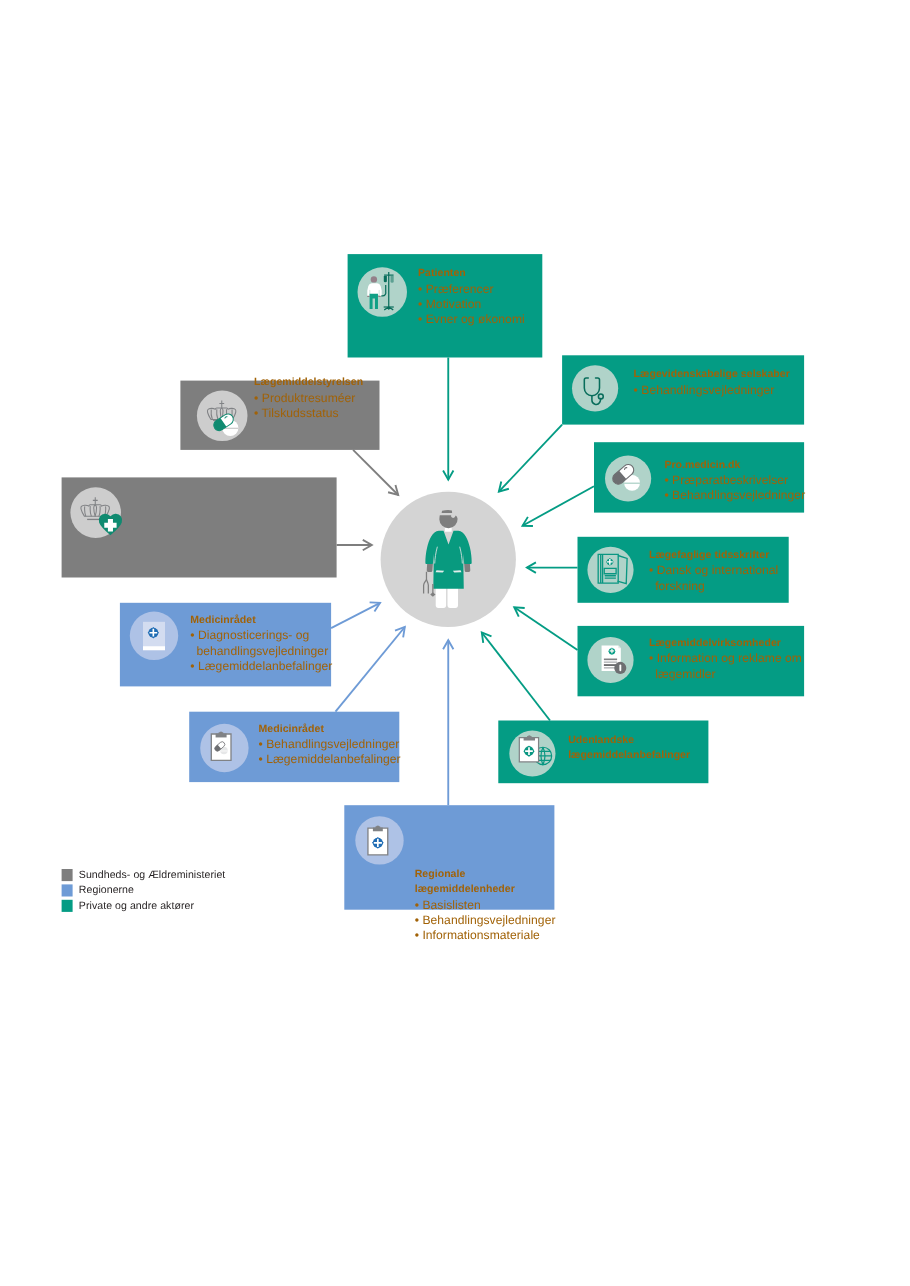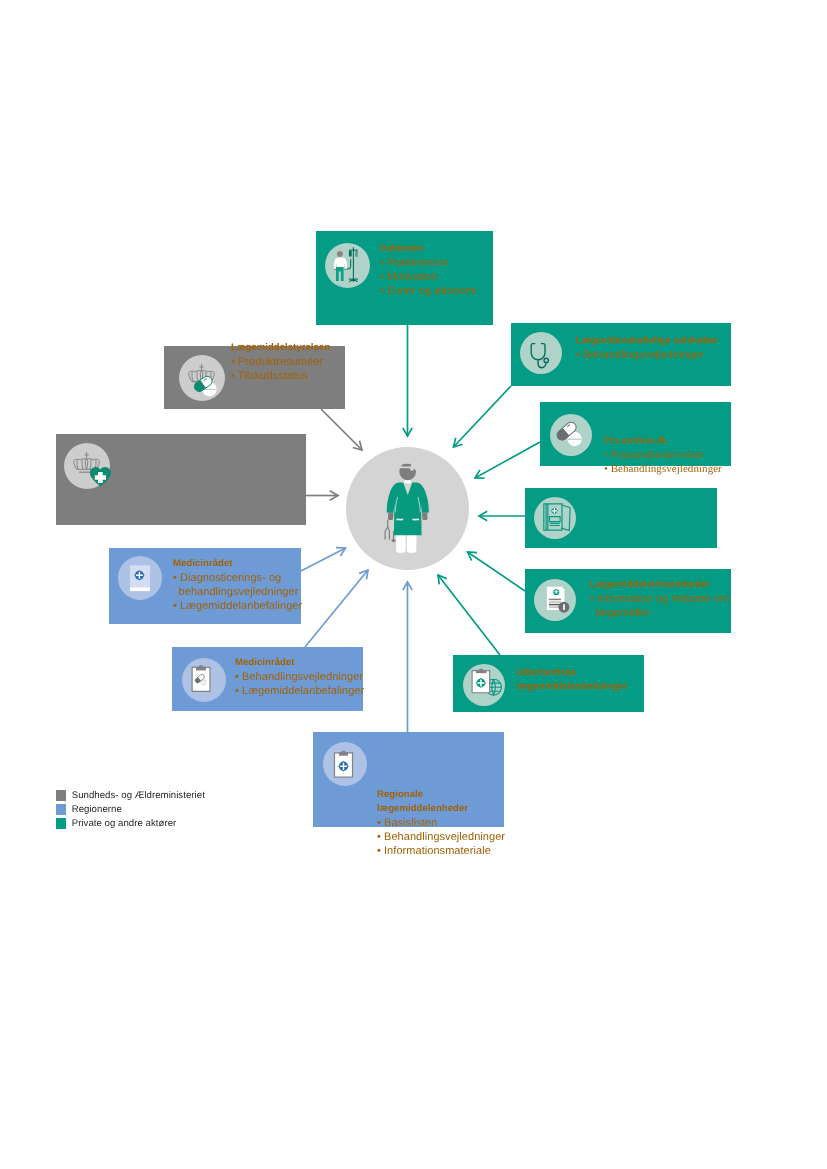--- a/index.html
+++ b/index.html
@@ -124,26 +124,31 @@
     <div class="li">• Præferencer</div>
     <div class="li">• Motivation</div>
     <div class="li">• Evner og økonomi</div>
   </div>
   <div class="box green" style="left:511px;top:323px;width:220px;height:63px;"></div>
   <div class="bxtext" style="left:576px;top:333.6px;">
     <div class="ttl">Lægevidenskabelige selskaber</div>
     <div class="li">• Behandlingsvejledninger</div>
   </div>
   <div class="box green" style="left:540px;top:402px;width:191px;height:64px;"></div>
-  <div class="bxtext" style="left:604px;top:434px;font-family:Liberation Serif, serif;">
+  <div class="bxtext" style="left:604px;top:416px;">
     <div class="ttl">Pro.medicin.dk</div>
     <div class="li">• Præparatbeskrivelser</div>
     <div class="li">• Behandlingsvejledninger</div>
   </div>
   <div class="box green" style="left:525px;top:488px;width:192px;height:60px;"></div>
+  <div class="bxtext" style="left:590px;top:497.6px;">
+    <div class="ttl">Lægefaglige tidsskrifter</div>
+    <div class="li">• Dansk og international</div>
+    <div class="li cont">forskning</div>
+  </div>
   <div class="box green" style="left:525px;top:569px;width:206px;height:64px;"></div>
   <div class="bxtext" style="left:590px;top:578.0px;">
     <div class="ttl">Lægemiddelvirksomheder</div>
     <div class="li">• Information og reklame om</div>
     <div class="li cont">lægemidler</div>
   </div>
   <div class="box green" style="left:453px;top:655px;width:191px;height:57px;"></div>
   <div class="bxtext" style="left:516.5px;top:665.9px;">
     <div class="ttl">Udenlandske</div>
     <div class="ttl">lægemiddelanbefalinger</div>

